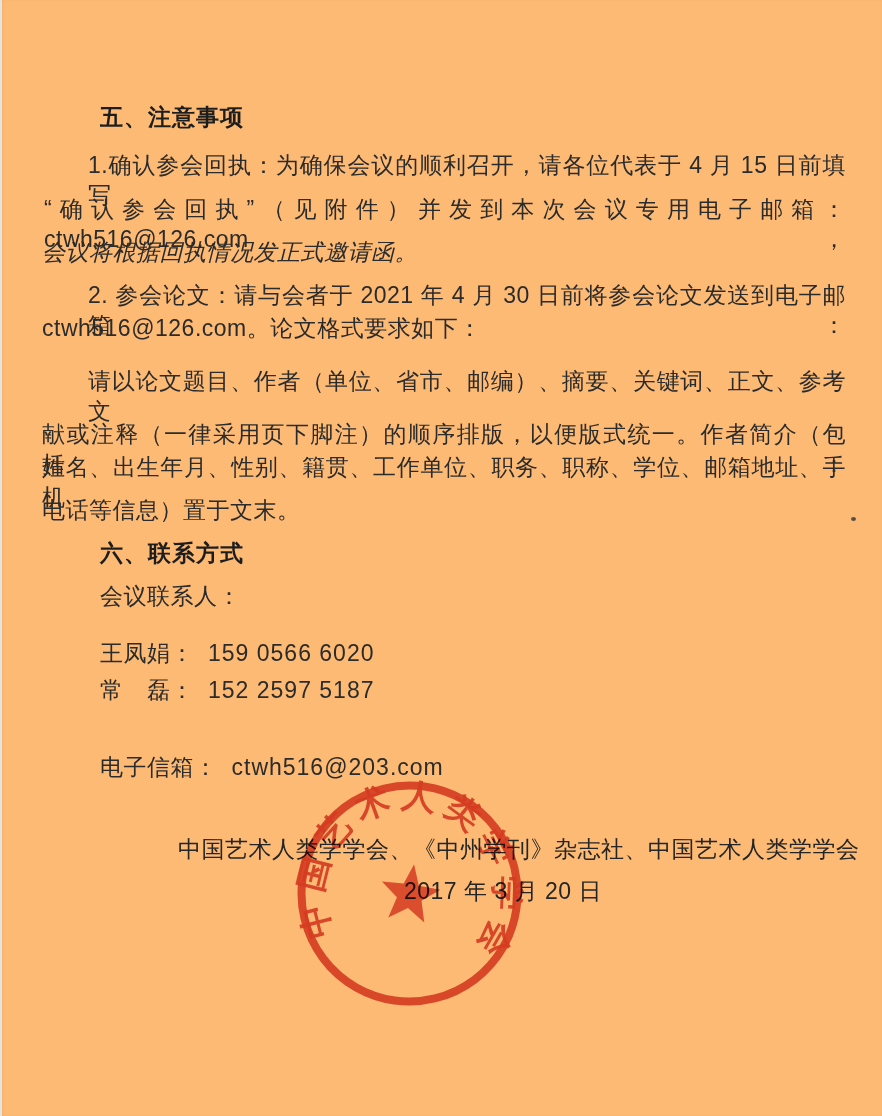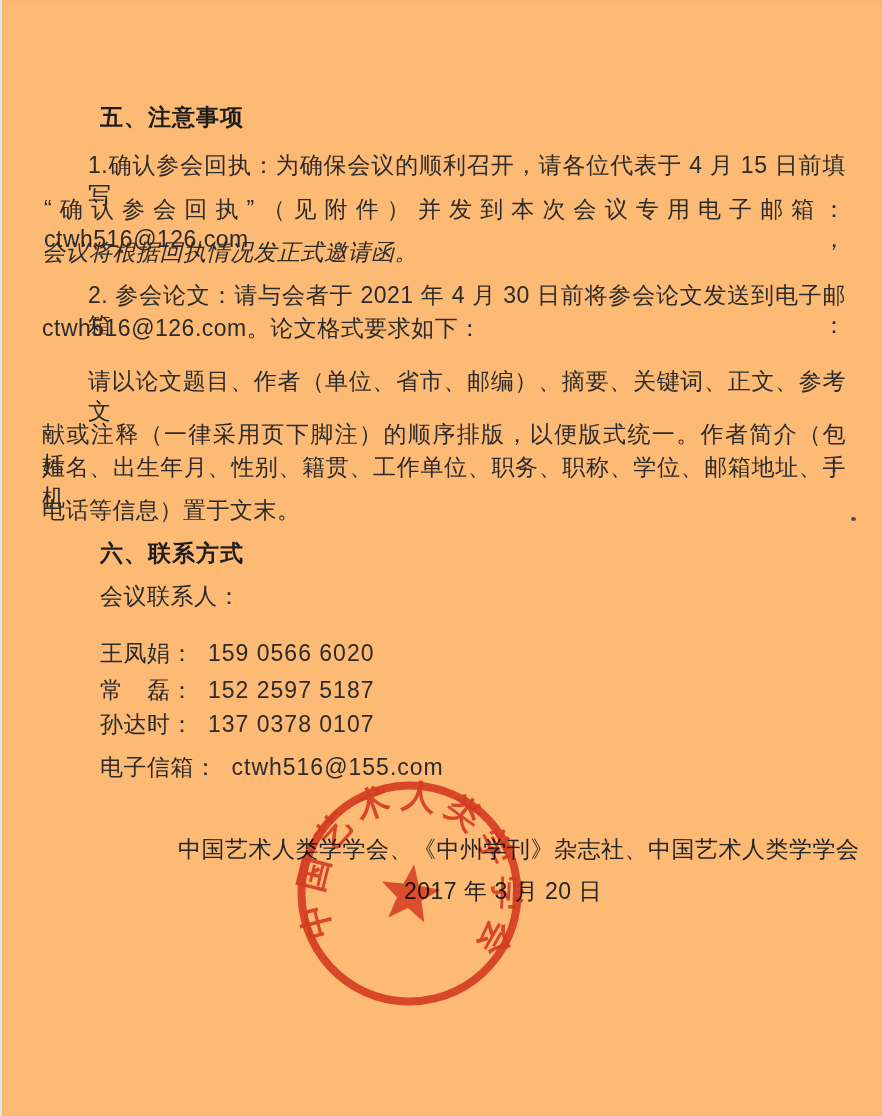--- a/index.html
+++ b/index.html
@@ -85,23 +85,22 @@
   <p class="line just" style="left:42px; top:452px;">姓名、出生年月、性别、籍贯、工作单位、职务、职称、学位、邮箱地址、手机</p>
   <p class="line" style="left:42px; top:495px;">电话等信息）置于文末。</p>
 
   <p class="line heading" style="left:100px; top:538px;">六、联系方式</p>
   <p class="line" style="left:100px; top:581px;">会议联系人：</p>
 
   <p class="line" style="left:100px; top:638px;text-align:center;"><span>王凤娟</span><span>：</span><span class="phone">159 0566 6020</span></p>
 
   <p class="line" style="left:100px; top:667px;margin-top:8px;"><span>常　磊</span><span>：</span><span class="phone">152 2597 5187</span></p>
 
-  <p class="line" style="left:100px; top:709px;"><span>孙达时</span><span>：</span><span class="phone">137 0378 0107</span></p>
 
-  <p class="line" style="left:100px; top:752px;"><span>电子信箱</span><span>：</span><span class="phone">ctwh516@155.com</span></p>
+  <p class="line" style="left:100px; top:752px;"><span>电子信箱</span><span>：</span><span class="phone">ctwh516@203.com</span></p>
 
   <p class="line sig" style="left:178px; top:834px;">中国艺术人类学学会、《中州学刊》杂志社、中国艺术人类学学会</p>
   <p class="line sig" style="left:404px; top:876px;">2017 年 3 月 20 日</p>
 
   <svg class="seal" viewBox="270 755 280 280">
     <g transform="rotate(8 409.5 893.5)" fill="none">
       <circle cx="409.5" cy="893.5" r="108" stroke="#d0372b" stroke-width="8" opacity="0.9"></circle>
       <path d="M410,864 L417.6,884.5 L439.5,885.4 L422.4,899.0 L428.2,920.1 L410,908
                L391.8,920.1 L397.6,899.0 L380.5,885.4 L402.4,884.5 Z" fill="#d0372b" opacity="0.85"></path>
       <path id="sealArc" d="M 340.8 945.3 A 86 86 0 1 1 478.2 945.3" fill="none"></path>

